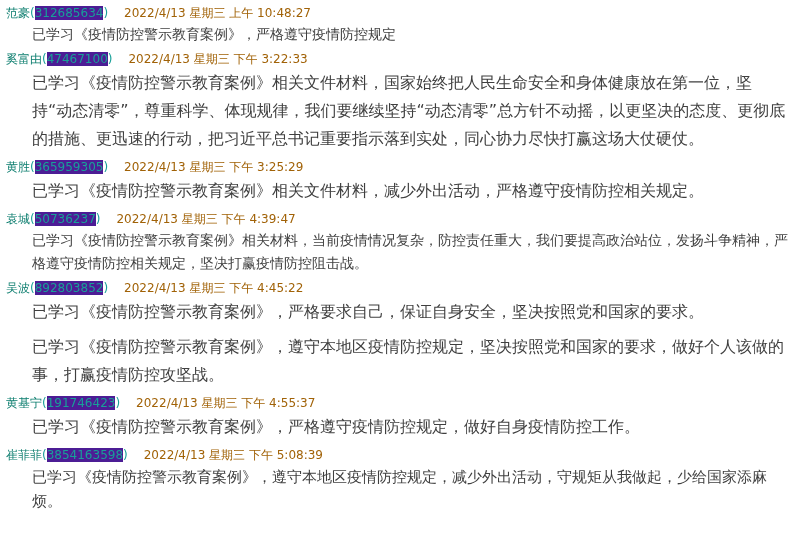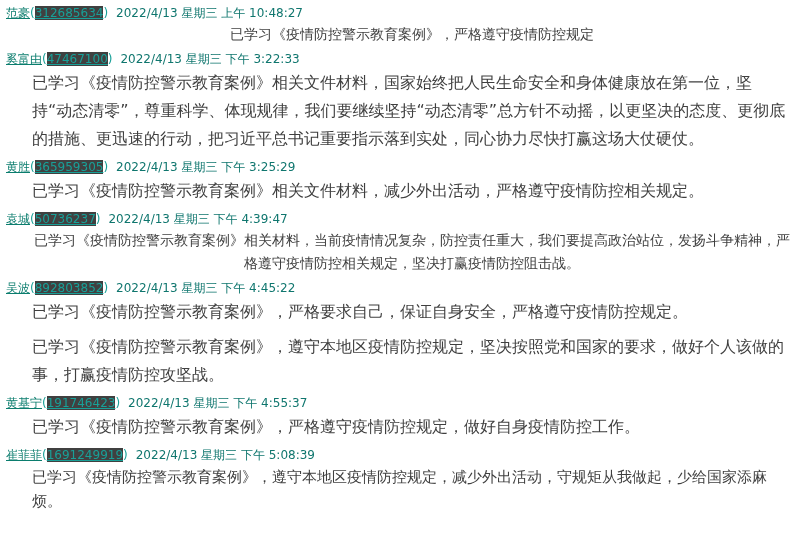--- a/index.html
+++ b/index.html
@@ -6,32 +6,32 @@
   body{
     width:800px;height:551px;overflow:hidden;box-sizing:border-box;
     background:#ffffff;
     font-family:"DejaVu Sans","Liberation Sans",sans-serif;
     padding:6px 8px 0 6px;
   }
   .msg{margin-bottom:7px;}
   .hdr{
     font-size:12px;line-height:15px;white-space:nowrap;
   }
-  .nick{color:#0b7d6e;text-decoration:underline;}
+  .nick{color:#0b7d6e;}
   .paren{color:#18a098;}
   .qq{
-    color:#18a098;text-decoration:underline;background:#404040;
+    color:#18a098;background:#4c1d95;
     cursor:pointer;
   }
-  .dt{color:#0f766e;margin-left:8px;}
+  .dt{color:#a16207;margin-left:16px;}
   .body{
     color:#3f3f3f;font-size:16px;line-height:1.75;
     padding-left:26px;margin-top:2px;
   }
-  .body.size-medium{font-size:14px;line-height:1.6;text-align:center;}
+  .body.size-medium{font-size:14px;line-height:1.6;}
   .body.size-large{font-size:15px;line-height:1.6;}
 </style>
 </head>
 <body>
 
 <div id="chat">
   <div class="msg">
     <div class="hdr"><span class="nick">范豪</span><span class="paren">(</span><a class="qq">312685634</a><span class="paren">)</span><span class="dt">2022/4/13 星期三 上午 10:48:27</span></div>
     <div class="body size-medium">已学习《疫情防控警示教育案例》，严格遵守疫情防控规定</div>
   </div>
@@ -46,32 +46,32 @@
     <div class="body size-normal">已学习《疫情防控警示教育案例》相关文件材料，减少外出活动，严格遵守疫情防控相关规定。</div>
   </div>
 
   <div class="msg">
     <div class="hdr"><span class="nick">袁城</span><span class="paren">(</span><a class="qq">50736237</a><span class="paren">)</span><span class="dt">2022/4/13 星期三 下午 4:39:47</span></div>
     <div class="body size-medium">已学习《疫情防控警示教育案例》相关材料，当前疫情情况复杂，防控责任重大，我们要提高政治站位，发扬斗争精神，严格遵守疫情防控相关规定，坚决打赢疫情防控阻击战。</div>
   </div>
 
   <div class="msg">
     <div class="hdr"><span class="nick">吴波</span><span class="paren">(</span><a class="qq">892803852</a><span class="paren">)</span><span class="dt">2022/4/13 星期三 下午 4:45:22</span></div>
-    <div class="body size-normal">已学习《疫情防控警示教育案例》，严格要求自己，保证自身安全，严格遵守疫情防控规定。</div>
+    <div class="body size-normal">已学习《疫情防控警示教育案例》，严格要求自己，保证自身安全，坚决按照党和国家的要求。</div>
   </div>
 
 
   <div class="msg">
     <div class="body size-normal">已学习《疫情防控警示教育案例》，遵守本地区疫情防控规定，坚决按照党和国家的要求，做好个人该做的事，打赢疫情防控攻坚战。</div>
   </div>
 
   <div class="msg">
     <div class="hdr"><span class="nick">黄基宁</span><span class="paren">(</span><a class="qq">191746423</a><span class="paren">)</span><span class="dt">2022/4/13 星期三 下午 4:55:37</span></div>
     <div class="body size-normal">已学习《疫情防控警示教育案例》，严格遵守疫情防控规定，做好自身疫情防控工作。</div>
   </div>
 
 
   <div class="msg">
-    <div class="hdr"><span class="nick">崔菲菲</span><span class="paren">(</span><a class="qq">1691249919</a><span class="paren">)</span><span class="dt">2022/4/13 星期三 下午 5:08:39</span></div>
+    <div class="hdr"><span class="nick">崔菲菲</span><span class="paren">(</span><a class="qq">3854163598</a><span class="paren">)</span><span class="dt">2022/4/13 星期三 下午 5:08:39</span></div>
     <div class="body size-large">已学习《疫情防控警示教育案例》，遵守本地区疫情防控规定，减少外出活动，守规矩从我做起，少给国家添麻烦。</div>
   </div>
 
 </div>
 
 </body></html>

